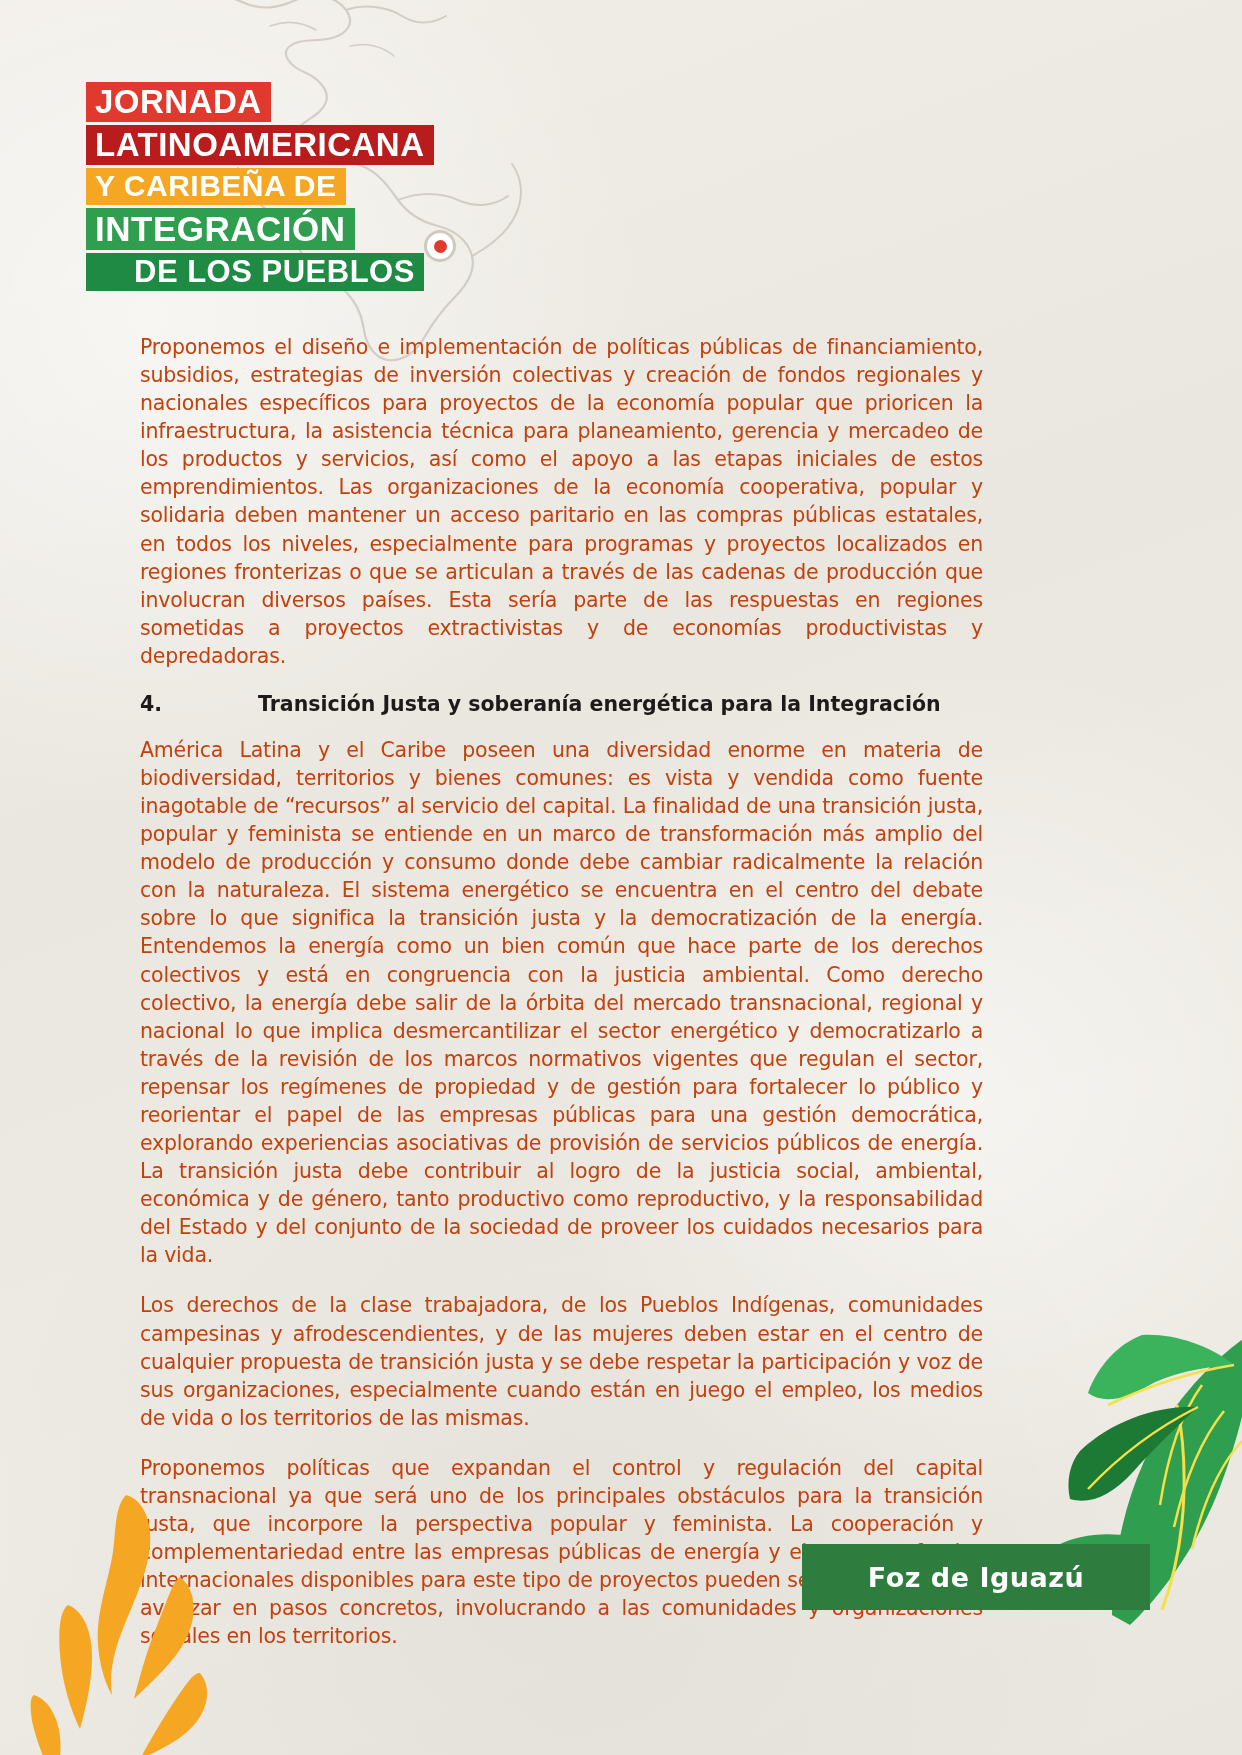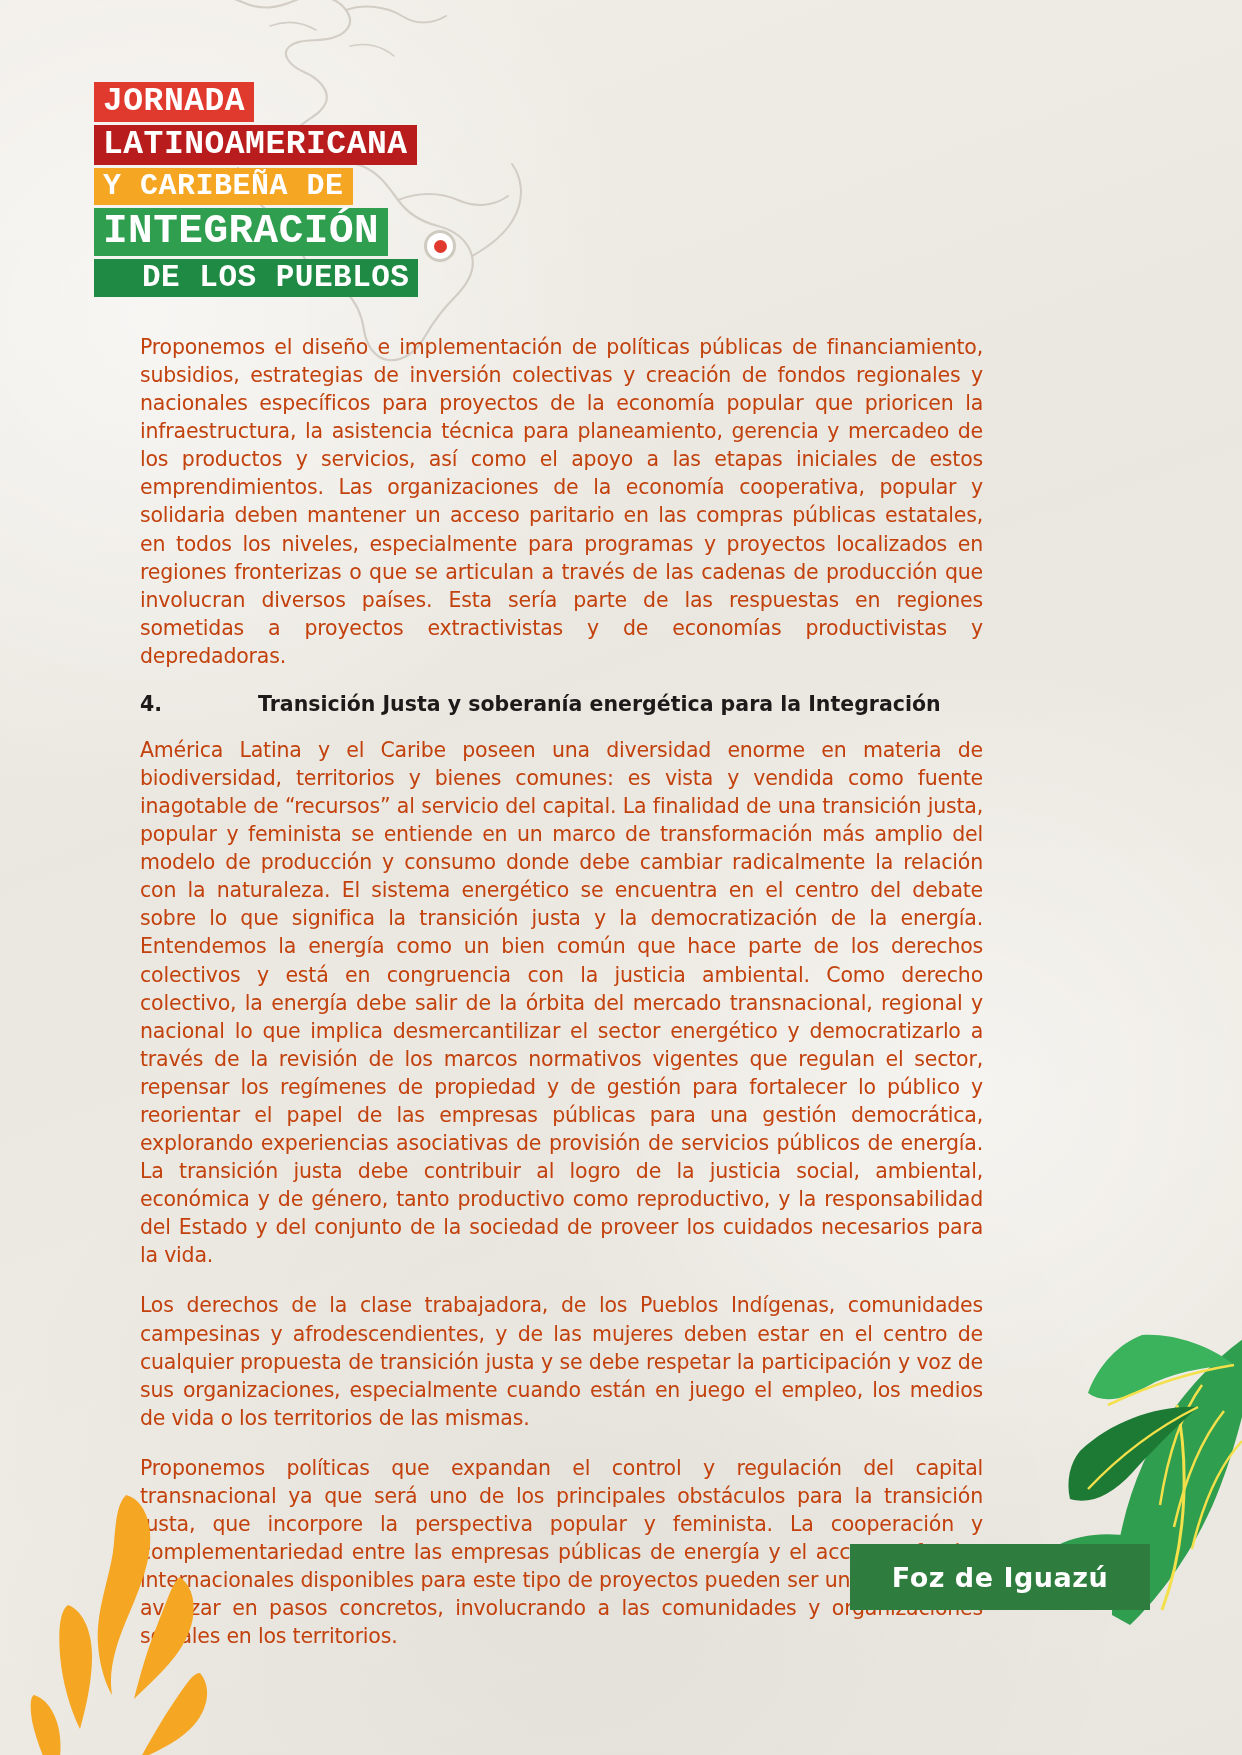--- a/index.html
+++ b/index.html
@@ -45,32 +45,31 @@
     top: 82px;
     width: 420px;
   }
   .logo-line {
     display: inline-block;
     color: #ffffff;
     font-weight: 700;
     letter-spacing: 0.5px;
     padding: 3px 9px 4px 9px;
     line-height: 1;
-    font-family: Liberation Mono, monospace;
+    font-family: Liberation Sans, sans-serif;
     font-stretch: condensed;
     text-transform: uppercase;
     margin-bottom: 3px;
     white-space: nowrap;
-    margin-left: 8px;
   }
   .logo-row { display: block; }
   .l1 { background: #e03a2f; font-size: 33px; }
   .l2 { background: #b91c1c; font-size: 33px; }
   .l3 { background: #f5a623; font-size: 30px; }
-  .l4 { background: #2f9e4f; font-size: 41px; }
+  .l4 { background: #2f9e4f; font-size: 35px; }
   .l5 { background: #1f8a43; font-size: 31px; padding-left: 48px; }
 
   .logo-dot {
     position: absolute;
     left: 338px;
     top: 148px;
     width: 26px;
     height: 26px;
     border-radius: 50%;
     background: #ffffff;
@@ -132,21 +131,21 @@
     width: 230px;
     height: 290px;
     pointer-events: none;
   }
 
   
   .footer-badge {
     position: absolute;
     right: 92px;
     bottom: 145px;
-    width: 300px;
+    width: 348px;
     height: 66px;
     background: #2f7d3e;
     display: flex;
     align-items: center;
     justify-content: center;
   }
   .footer-badge span {
     color: #ffffff;
     font-size: 27px;
     font-weight: 700;

